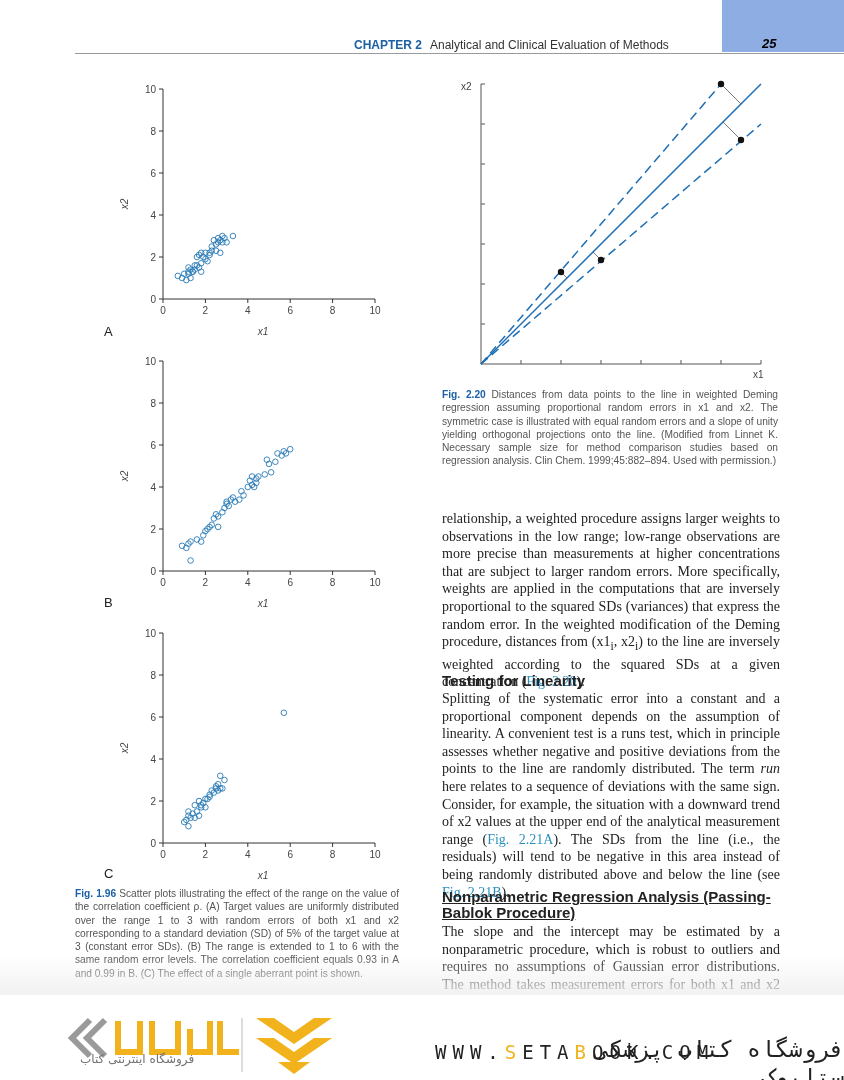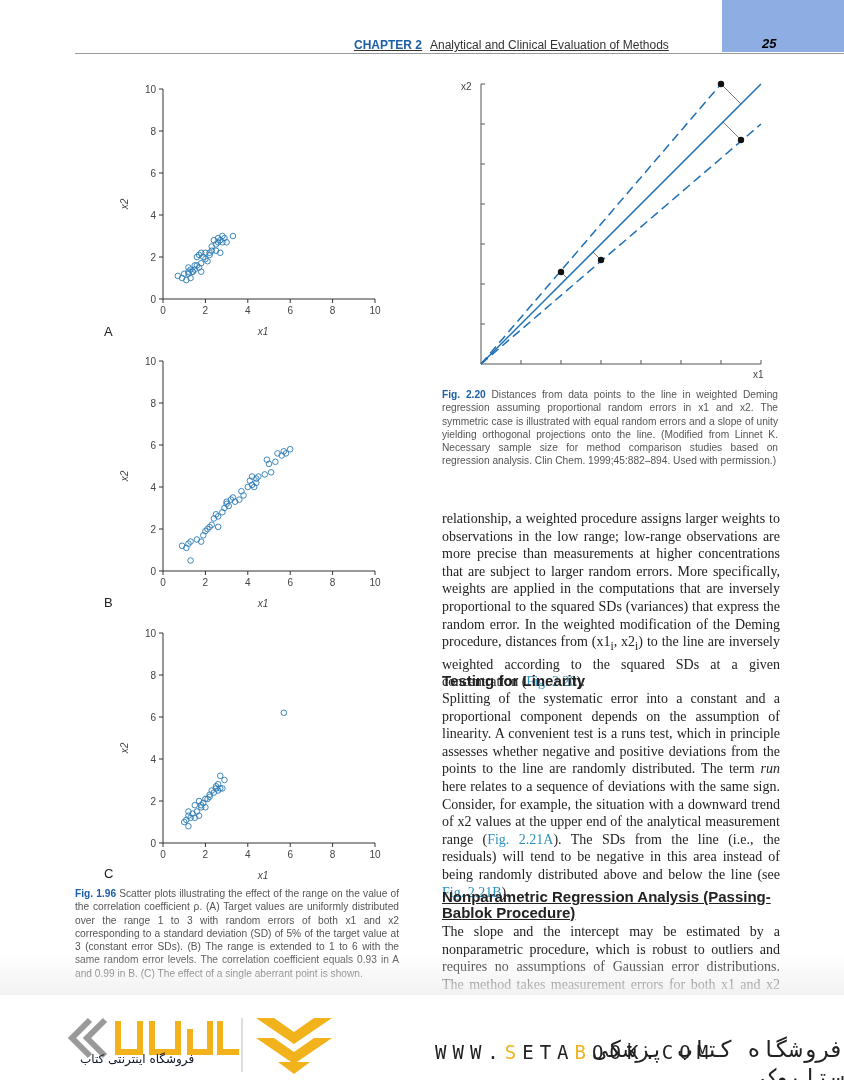--- a/index.html
+++ b/index.html
@@ -1,36 +1,36 @@
 <!DOCTYPE html>
 <html><head>
   <meta charset="utf-8">
   <style>
     html, body { margin:0; padding:0; }
     body { width:844px; height:1080px; position:relative; background:#ffffff; overflow:hidden; font-family:"Liberation Sans", sans-serif; }
     .page-num-box { position:absolute; left:722px; top:0; width:122px; height:52px; background:#8eaee3; }
     .page-num { position:absolute; left:762px; top:36px; color:#000000; font-weight:bold; font-size:13px; font-family:"Liberation Sans", sans-serif;font-style:italic; }
-    .running-head { position:absolute; left:354px; top:38px; font-size:12px; color:#333; white-space:nowrap;text-decoration:underline; }
+    .running-head { position:absolute; left:354px; top:38px; font-size:12px; color:#333; white-space:nowrap; }
     .running-head .chap { color:#1b5fa6; font-weight:bold; margin-right:8px; }
     .head-rule { position:absolute; left:75px; top:53px; width:769px; height:1px; background:#9a9a9a; }
     svg { position:absolute; overflow:visible; }
     .axis-text { font-family:"Liberation Sans", sans-serif; font-size:10px; fill:#444; }
     .panel-label { position:absolute; font-size:13px; color:#222; }
     .caption { position:absolute; font-family:"Liberation Sans", sans-serif; font-size:10.2px; line-height:13.3px; color:#555; text-align:justify; }
     .caption .fig { color:#1b5fa6; font-weight:bold; }
     .body-text { position:absolute; left:442px; width:338px; font-family:"Liberation Serif", serif; font-size:14px; line-height:17.6px; color:#222; text-align:justify; }
     .link { color:#2b8fbf; }
     .section-head { position:absolute; left:442px; width:340px; font-family:"Liberation Sans", sans-serif; font-weight:bold; font-size:15px; line-height:16px; color:#222; }
     .fade { position:absolute; left:0; top:955px; width:844px; height:40px; background:linear-gradient(rgba(255,255,255,0), rgba(240,240,240,0.9)); }
     .footer { position:absolute; left:0; top:995px; width:844px; height:85px; background:#ffffff; }
     .cutline { position:absolute; left:75px; top:993px; width:680px; font-size:10px; color:#777; white-space:nowrap; overflow:hidden; height:8px; line-height:16px; }
     .www { position:absolute; left:435px; top:1041px; font-family:"DejaVu Sans Mono", monospace; font-size:19px; letter-spacing:6px; color:#222; }
     .www .hl { color:#f2b21c; }
     .fa-title { position:absolute; left:520px; top:1006px; font-family:Liberation Mono, monospace; font-size:23px; color:#222; direction:rtl;margin-top:30px; }
-    .fa-sub { position:absolute; left:80px; top:1052px; font-family:"DejaVu Sans", sans-serif; font-size:12px; color:#0f172a; direction:rtl; }
+    .fa-sub { position:absolute; left:80px; top:1052px; font-family:"DejaVu Sans", sans-serif; font-size:12px; color:#737373; direction:rtl; }
   </style>
 </head>
 <body>
 
 <div class="page-num-box"></div>
 <div class="page-num">25</div>
 <div class="running-head">
   <span class="chap">CHAPTER 2</span><span>Analytical and Clinical Evaluation of Methods</span>
 </div>
 <div class="head-rule"></div>

